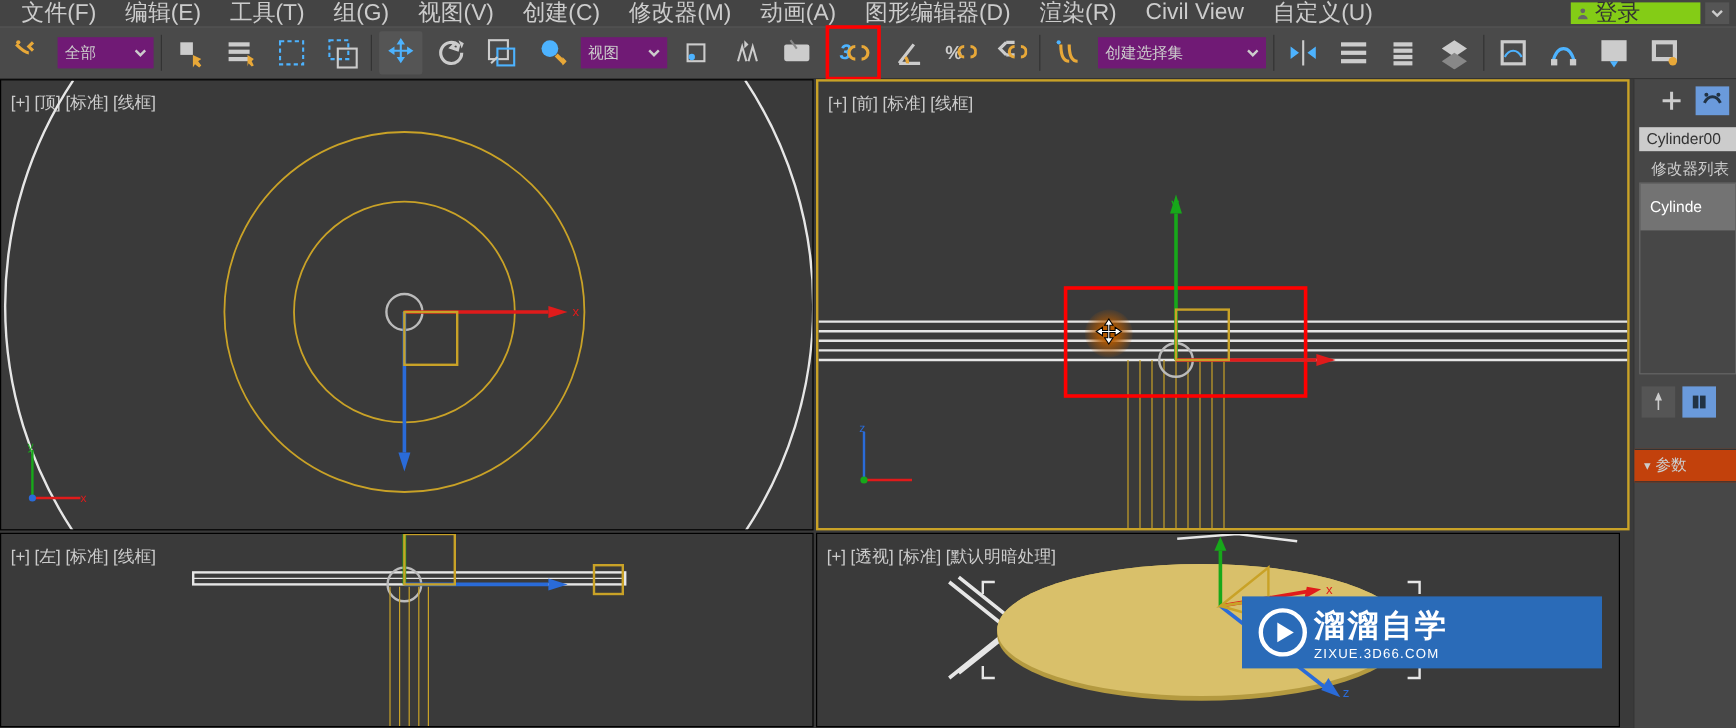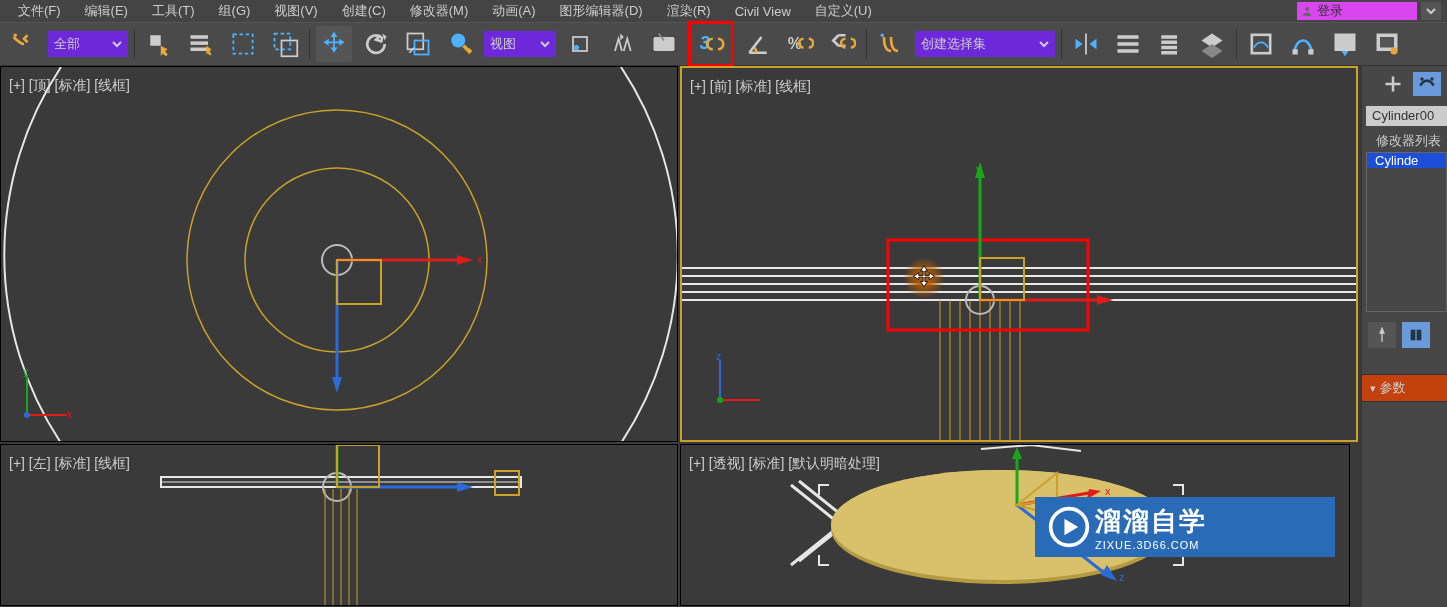--- a/index.html
+++ b/index.html
@@ -1,45 +1,45 @@
 <!DOCTYPE html>
 <html><head>
   <meta charset="utf-8">
   <style>
     * { margin:0; padding:0; box-sizing:border-box; font-family:"Microsoft YaHei", sans-serif; }
     body { width:1447px; height:607px; background:#3a3a3a; overflow:hidden; color:#ccc; }
     
-    .menu-bar { height:22px; background:#444; display:flex; align-items:center; padding:2px 6px; font-size:13px; }
+    .menu-bar { height:22px; background:#444; display:flex; align-items:center; padding:2px 6px; font-size:19px; }
     .menu-item { padding:0 12px; cursor:default; }
     .menu-right { margin-left:auto; display:flex; align-items:center; gap:4px; }
-    .login-box { width:120px; height:18px; background:#d946ef; color:#333; display:flex; align-items:center; padding:0 4px; }
+    .login-box { width:108px; height:18px; background:#84cc16; color:#333; display:flex; align-items:center; padding:0 4px; }
     .login-box svg { margin-right:4px; }
     .dropdown-arrow { width:20px; height:18px; background:#555; display:flex; align-items:center; justify-content:center; }
     
     .toolbar { height:44px; background:#4a4a4a; display:flex; align-items:center; gap:6px; padding:0 6px; border-top:1px solid #555; border-bottom:1px solid #333; }
     .tool-btn { width:36px; height:36px; display:flex; align-items:center; justify-content:center; position:relative; border-radius:2px; }
     .tool-btn.active { background:#555; }
     .tool-btn svg { width:28px; height:28px; }
-    .tool-dropdown { display:flex; align-items:center; background:#6d28d9; height:26px; padding:0 6px; gap:14px; font-size:13px; min-width:80px; justify-content:space-between; }
+    .tool-dropdown { display:flex; align-items:center; background:#701a75; height:26px; padding:0 6px; gap:14px; font-size:13px; min-width:80px; justify-content:space-between; }
     .tool-divider { width:1px; height:30px; background:#333; }
     .red-highlight { border:3px solid #ff0000; }
     
     .viewports { position:relative; width:1361px; height:541px; background:#3a3a3a; }
     .viewport { position:absolute; background:#3a3a3a; border:1px solid #000; overflow:hidden; }
     .viewport.active { border:2px solid #c9a227; }
     .vp-label { position:absolute; top:10px; left:8px; font-size:14px; color:#ccc; }
     
     .side-panel { position:absolute; top:66px; right:0; width:86px; height:541px; background:#474747; font-size:13px; border-left:1px solid #333; }
     .side-row { display:flex; justify-content:flex-end; padding:6px; gap:6px; }
     .side-btn { width:28px; height:24px; display:flex; align-items:center; justify-content:center; }
     .side-btn.active { background:#6a9adb; }
     .name-box { margin:4px 0 4px 4px; background:#ccc; color:#333; padding:2px 6px; font-size:13px; height:20px; overflow:hidden; white-space:nowrap; }
     .mod-label { padding:2px 6px;text-align:right; }
     .mod-list { margin-left:4px; border:1px solid #666; height:160px; background:#474747; }
-    .mod-item { background:#1d4ed8; color:#fff; padding:0 8px; font-size:13px; }
+    .mod-item { background:#737373; color:#fff; padding:12px 8px; font-size:13px; }
     .pin-row { display:flex; gap:6px; padding:6px; margin-top:4px; }
     .pin-btn { width:28px; height:26px; display:flex; align-items:center; justify-content:center; background:#555; }
     .pin-btn.active { background:#6a9adb; }
     .rollout-header { background:#c2410c; padding:4px 8px; border-top:1px solid #333; border-bottom:1px solid #333; display:flex; align-items:center; gap:4px; }
     .rollout-header::before { content:"▾"; font-size:11px; }
     
     .watermark { position:absolute; right:14px; bottom:48px; width:300px; height:60px; background:#2a6bb8; display:flex; align-items:center; padding:0 12px; gap:4px; }
     .watermark-txt { color:#fff; }
     .wm-main { font-size:26px; font-weight:bold; letter-spacing:2px; }
     .wm-sub { font-size:11px; letter-spacing:1px; }

